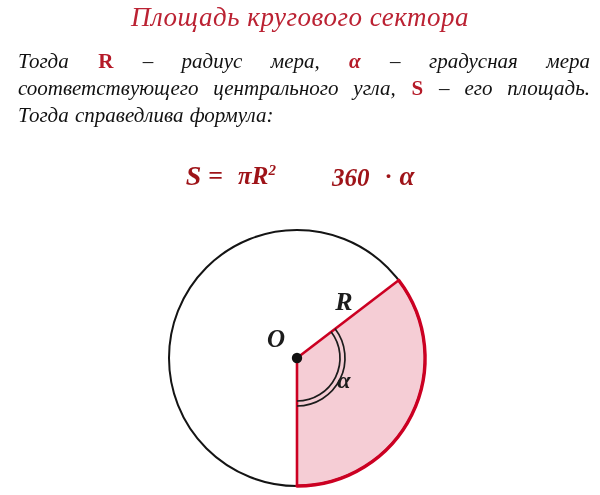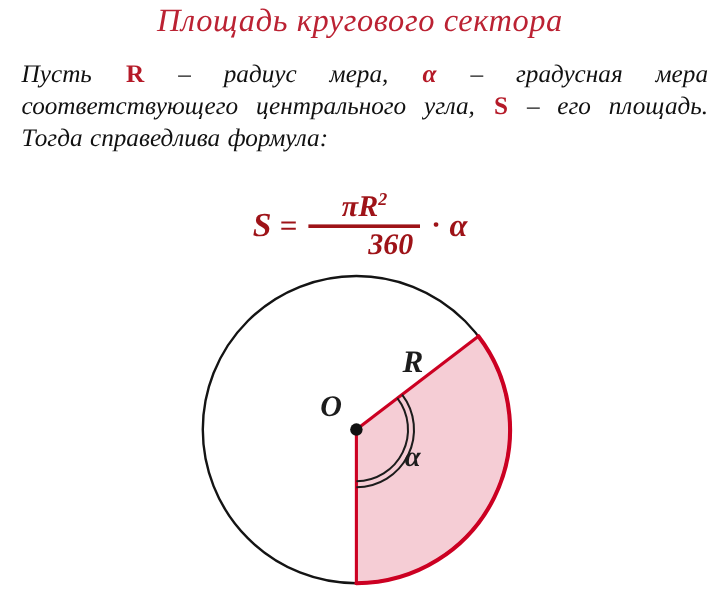--- a/index.html
+++ b/index.html
@@ -78,21 +78,21 @@
     font-size: 28px;
     margin-right: 7px;
   }
   .formula .eq {
     font-size: 26px;
     font-style: normal;
     margin-right: 9px;
   }
   .frac {
     display: inline-flex;
-    flex-direction: column;
+    flex-direction: row;
     align-items: center;
     justify-content: center;
     line-height: 1;
     font-style: italic;
   }
   .frac .num {
     font-size: 25px;
     padding: 0 6px 2px 6px;
   }
   .frac .num sup {
@@ -134,21 +134,21 @@
     font-weight: bold;
     font-style: italic;
     fill: #1c1c1c;
   }
 </style>
 </head>
 <body>
 
 <div class="title">Площадь кругового сектора</div>
 
-<div class="statement"><span>Пусть </span><span class="sym">R</span><span> – радиус мера, </span><span class="sym sym-alpha">α</span><span> – градусная мера соответствующего центрального угла, </span><span class="sym">S</span><span> – его площадь. Тогда справедлива формула:</span></div>
+<div class="statement"><span>Тогда </span><span class="sym">R</span><span> – радиус мера, </span><span class="sym sym-alpha">α</span><span> – градусная мера соответствующего центрального угла, </span><span class="sym">S</span><span> – его площадь. Тогда справедлива формула:</span></div>
 
 <div class="formula">
   <span class="lhs">S</span>
   <span class="eq">=</span>
   <span class="frac">
     <span class="num"><span>πR</span><sup>2</sup></span>
     <span class="bar"></span>
     <span class="den">360</span>
   </span>
   <span class="dot">·</span>

